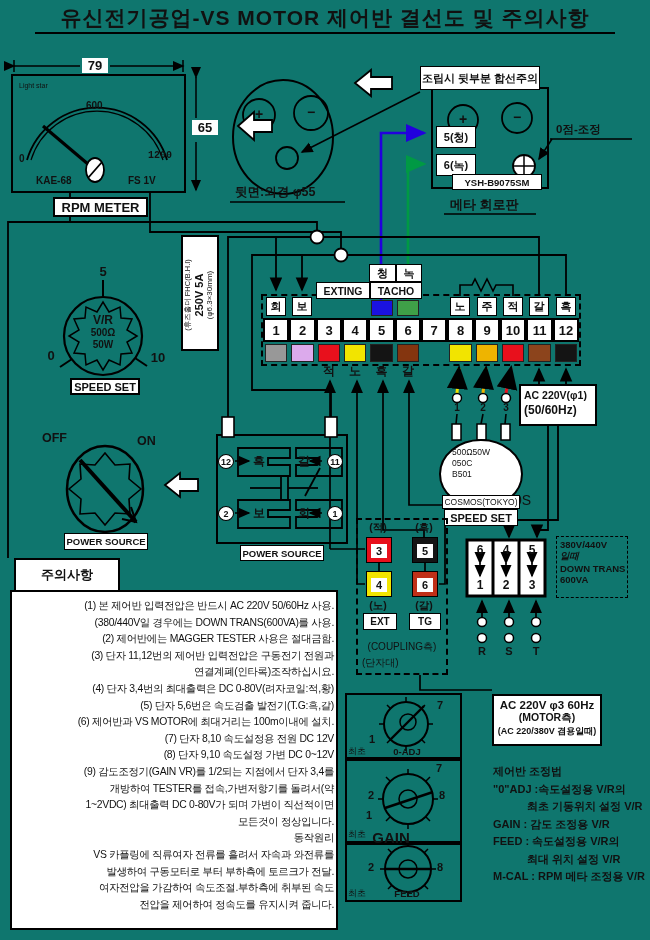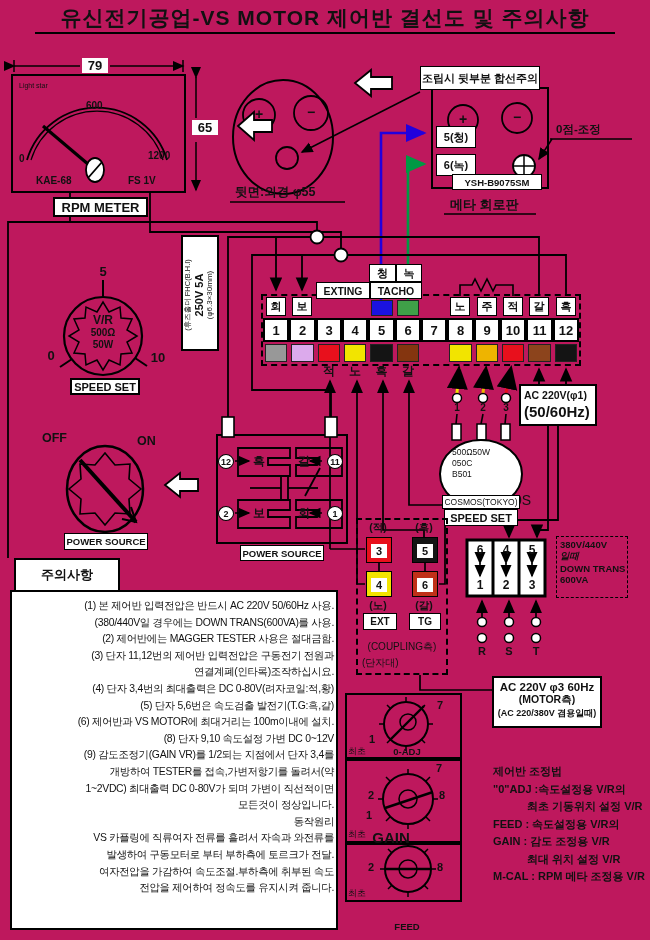--- a/index.html
+++ b/index.html
@@ -1,16 +1,16 @@
 <!DOCTYPE html>
 <html><head>
 <meta charset="utf-8">
 <style>
   html,body{margin:0;padding:0;background:#e8e8e8;}
-  #page{position:relative;width:650px;height:940px;background:#be185d;font-family:"Liberation Sans","DejaVu Sans",sans-serif;color:#111;overflow:hidden;}
+  #page{position:relative;width:650px;height:940px;background:#0f766e;font-family:"Liberation Sans","DejaVu Sans",sans-serif;color:#111;overflow:hidden;}
   .a{position:absolute;}
   .b{font-weight:700;}
   .c{display:flex;align-items:center;justify-content:center;text-align:center;}
   .bx{border:1.5px solid #000;background:#fff;box-sizing:border-box;}
   .bx2{border:2px solid #000;background:#fff;box-sizing:border-box;}
   .dash{border:2px dashed #000;background:transparent;box-sizing:border-box;}
   .pad{box-sizing:border-box;border:1px solid #222;}
   .circ{border:1.2px solid #000;border-radius:50%;background:#fff;box-sizing:border-box;}
   svg{position:absolute;left:0;top:0;}
   .nline{font-size:10.4px;line-height:16.6px;white-space:nowrap;letter-spacing:-0.3px;text-align:right;}
@@ -198,21 +198,21 @@
   </svg>
 
   <div class="a b" style="left:0;top:4px;width:650px;text-align:center;font-size:21px;letter-spacing:1px;">유신전기공업-VS MOTOR 제어반 결선도 및 주의사항</div>
   <div class="a" style="left:35px;top:32px;width:580px;border-top:2.5px solid #000;"></div>
 
   <div class="a c b" style="left:82px;top:58px;width:26px;font-size:13px;background:#fefefe;">79</div>
   <div class="a c b" style="left:192px;top:120px;width:26px;font-size:13px;background:#fefefe;">65</div>
   <div class="a" style="left:19px;top:82px;font-size:7px;">Light star</div>
   <div class="a b" style="left:86px;top:100px;font-size:10px;">600</div>
   <div class="a b" style="left:19px;top:153px;font-size:10px;">0</div>
-  <div class="a b" style="left:148px;top:150px;font-size:10px;">1200</div>
+  <div class="a b" style="left:148px;top:150px;font-size:10px;font-family:Liberation Mono, monospace;">1200</div>
   <div class="a b" style="left:36px;top:175px;font-size:10px;">KAE-68</div>
   <div class="a b" style="left:128px;top:175px;font-size:10px;">FS 1V</div>
   <div class="a c bx2 b" style="left:53px;top:197px;width:95px;height:20px;font-size:13px;">RPM METER</div>
 
   <div class="a c b" style="left:251px;top:106px;width:16px;font-size:14px;">+</div>
   <div class="a c b" style="left:303px;top:104px;width:16px;font-size:14px;">−</div>
   <div class="a b" style="left:235px;top:184px;font-size:12.5px;">뒷면:외경 φ55</div>
 
   <div class="a c bx b" style="left:420px;top:66px;width:120px;height:24px;font-size:11px;">조립시 뒷부분 합선주의</div>
   <div class="a c b" style="left:455px;top:111px;width:16px;font-size:14px;">+</div>
@@ -284,21 +284,21 @@
   <div class="a c b" style="left:342px;top:363px;width:26px;font-size:12px;">노</div>
   <div class="a c b" style="left:368px;top:363px;width:27px;font-size:12px;">흑</div>
   <div class="a c b" style="left:395px;top:363px;width:26px;font-size:12px;">갈</div>
 
   <div class="a c b" style="left:452px;top:402px;width:10px;font-size:10px;">1</div>
   <div class="a c b" style="left:478px;top:402px;width:10px;font-size:10px;">2</div>
   <div class="a c b" style="left:501px;top:402px;width:10px;font-size:10px;">3</div>
 
   <div class="a bx2" style="left:519px;top:384px;width:78px;height:42px;">
     <div class="b" style="font-size:10.5px;padding:3px 0 0 3px;white-space:nowrap;">AC 220V(φ1)</div>
-    <div class="b" style="font-size:15px;padding:2px 0 0 3px;">(50/60Hz)</div>
+    <div class="b" style="font-size:12px;padding:2px 0 0 3px;">(50/60Hz)</div>
   </div>
 
   <div class="a" style="left:452px;top:447px;font-size:8.5px;">500Ω50W</div>
   <div class="a" style="left:452px;top:458px;font-size:8.5px;">050C</div>
   <div class="a" style="left:452px;top:469px;font-size:8.5px;">B501</div>
   <div class="a" style="left:452px;top:480px;font-size:14px;margin-top:12px;">RV30YN20S</div>
   <div class="a c bx" style="left:442px;top:495px;width:78px;height:14px;font-size:8.5px;border-width:1px;">COSMOS(TOKYO)</div>
   <div class="a c bx b" style="left:444px;top:509px;width:74px;height:17px;font-size:11px;">SPEED SET</div>
 
   <div class="a dash" style="left:356px;top:518px;width:92px;height:157px;"></div>
@@ -333,21 +333,21 @@
   <div class="a c b" style="left:502px;top:645px;width:14px;font-size:11px;">S</div>
   <div class="a c b" style="left:529px;top:645px;width:14px;font-size:11px;">T</div>
 
   <div class="a" style="left:556px;top:536px;width:72px;height:62px;border:1.5px dashed #000;box-sizing:border-box;">
     <div class="b" style="font-size:9.5px;padding:2px 0 0 3px;">380V/440V</div>
     <div class="b" style="font-size:9.5px;padding-left:3px;font-style:italic;">일때</div>
     <div class="b" style="font-size:9.5px;padding-left:3px;white-space:nowrap;">DOWN TRANS</div>
     <div class="b" style="font-size:9.5px;padding-left:3px;">600VA</div>
   </div>
 
-  <div class="a bx2" style="left:492px;top:676px;width:110px;height:52px;">
+  <div class="a bx2" style="left:492px;top:694px;width:110px;height:52px;">
     <div class="b c" style="font-size:11.5px;padding-top:3px;white-space:nowrap;">AC 220V φ3 60Hz</div>
     <div class="b c" style="font-size:10.5px;">(MOTOR측)</div>
     <div class="b c" style="font-size:9px;white-space:nowrap;">(AC 220/380V 겸용일때)</div>
   </div>
 
   <div class="a b" style="left:42px;top:431px;font-size:12.5px;">OFF</div>
   <div class="a b" style="left:137px;top:434px;font-size:12.5px;">ON</div>
   <div class="a c bx b" style="left:64px;top:533px;width:84px;height:17px;font-size:9.5px;">POWER SOURCE</div>
 
   <div class="a c circ b" style="left:218px;top:454px;width:16px;height:15px;font-size:9px;">12</div>
@@ -364,20 +364,21 @@
   <div class="a c bx2 b" style="left:14px;top:558px;width:106px;height:34px;font-size:13px;">주의사항</div>
   <div class="a" style="left:18px;top:598px;width:316px;">
     <div class="nline">(1) 본 제어반 입력전압은 반드시 AC 220V 50/60Hz 사용.</div>
     <div class="nline ind20">(380/440V일 경우에는 DOWN TRANS(600VA)를 사용.</div>
     <div class="nline">(2) 제어반에는 MAGGER TESTER 사용은 절대금함.</div>
     <div class="nline">(3) 단자 11,12번의 제어반 입력전압은 구동전기 전원과</div>
     <div class="nline ind20">연결계폐(인타록)조작하십시요.</div>
     <div class="nline">(4) 단자 3,4번의 최대출력은  DC 0-80V(려자코일:적,황)</div>
     <div class="nline">(5) 단자 5,6번은 속도검출 발전기(T.G:흑,갈)</div>
     <div class="nline">(6) 제어반과 VS MOTOR에 최대거리는 100m이내에 설치.</div>
+    <div class="nline">(7) 단자 8,10 속도설정용 전원 DC 12V</div>
     <div class="nline">(8) 단자 9,10 속도설정 가변 DC 0~12V</div>
     <div class="nline">(9) 감도조정기(GAIN VR)를 1/2되는 지점에서 단자 3,4를</div>
     <div class="nline ind20">개방하여 TESTER를 접속,가변저항기를 돌려서(약</div>
     <div class="nline ind20">1~2VDC) 최대출력 DC 0-80V가 되며 가변이 직선적이면</div>
     <div class="nline ind20">모든것이 정상입니다.</div>
     <div class="nline">동작원리</div>
     <div class="nline ind16">VS 카플링에 직류여자 전류를 흘려서 자속과 와전류를</div>
     <div class="nline ind16">발생하여 구동모터로 부터 부하측에 토르크가 전달.</div>
     <div class="nline ind16">여자전압을 가감하여 속도조절.부하측에 취부된 속도</div>
     <div class="nline ind16">전압을 제어하여 정속도를 유지시켜 줍니다.</div>
@@ -392,25 +393,25 @@
   <div class="a c b" style="left:384px;top:746px;width:46px;font-size:9.5px;">0-ADJ</div>
   <div class="a b" style="left:436px;top:762px;font-size:11px;">7</div>
   <div class="a b" style="left:439px;top:789px;font-size:11px;">8</div>
   <div class="a b" style="left:368px;top:789px;font-size:11px;">2</div>
   <div class="a b" style="left:366px;top:809px;font-size:11px;">1</div>
   <div class="a" style="left:348px;top:828px;font-size:9px;">최초</div>
   <div class="a c b" style="left:368px;top:829px;width:46px;font-size:15px;">GAIN</div>
   <div class="a b" style="left:368px;top:861px;font-size:11px;">2</div>
   <div class="a b" style="left:437px;top:861px;font-size:11px;">8</div>
   <div class="a" style="left:348px;top:887px;font-size:9px;">최초</div>
-  <div class="a c b" style="left:384px;top:888px;width:46px;font-size:9.5px;margin-top:33px;">FEED</div>
+  <div class="a c b" style="left:384px;top:888px;width:46px;font-size:9.5px;">FEED</div>
 
   <div class="a" style="left:493px;top:763px;">
     <div class="aline">제어반 조정법</div>
     <div class="aline">"0"ADJ :속도설정용 V/R의</div>
     <div class="aline aind">최초 기동위치 설정 V/R</div>
+    <div class="aline">GAIN : 감도 조정용 V/R</div>
     <div class="aline">FEED : 속도설정용 V/R의</div>
-    <div class="aline">GAIN : 감도 조정용 V/R</div>
     <div class="aline aind">최대 위치 설정 V/R</div>
     <div class="aline">M-CAL : RPM 메타 조정용 V/R</div>
   </div>
 
 </div>
 
 </body></html>

